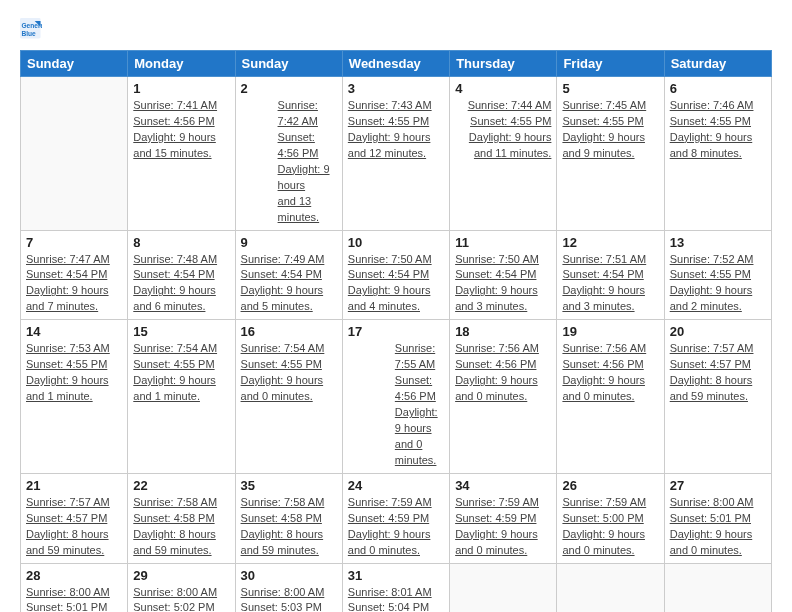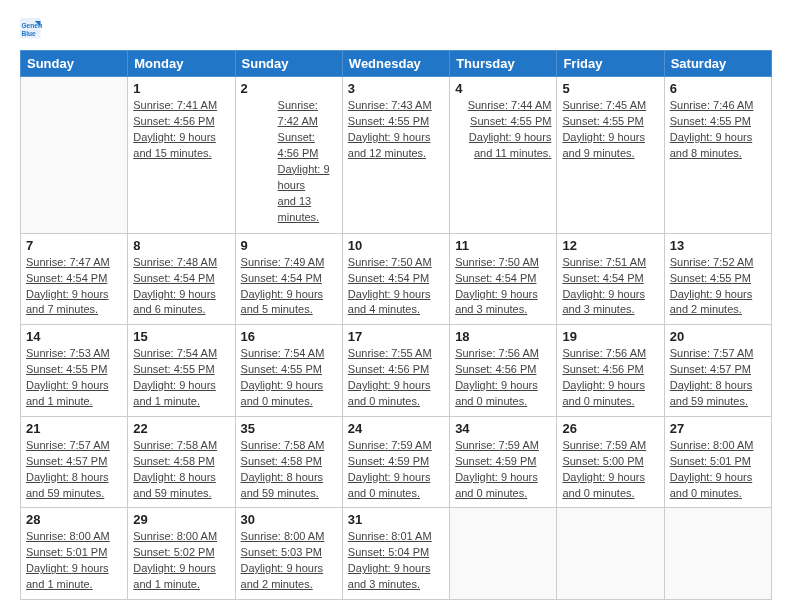--- a/index.html
+++ b/index.html
@@ -232,21 +232,21 @@
           </td>
           <td>
             <span class="day-num">16</span>
             <div class="day-info" style="white-space: pre-line;">Sunrise: 7:54 AM
 Sunset: 4:55 PM
 Daylight: 9 hours
 and 0 minutes.</div>
           </td>
           <td>
             <span class="day-num">17</span>
-            <div class="day-info" style="white-space: pre-line;">Sunrise: 7:55 AM
+            <div class="day-info" style="white-space: pre-line; margin-left: 47px;">Sunrise: 7:55 AM
 Sunset: 4:56 PM
 Daylight: 9 hours
 and 0 minutes.</div>
           </td>
           <td>
             <span class="day-num">18</span>
             <div class="day-info" style="white-space: pre-line;">Sunrise: 7:56 AM
 Sunset: 4:56 PM
 Daylight: 9 hours
 and 0 minutes.</div>

